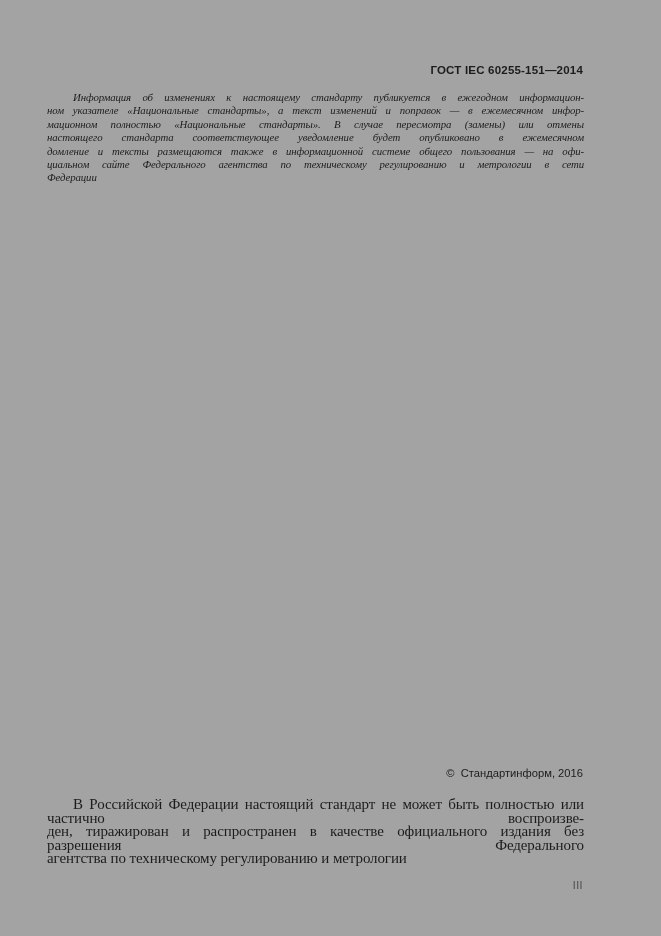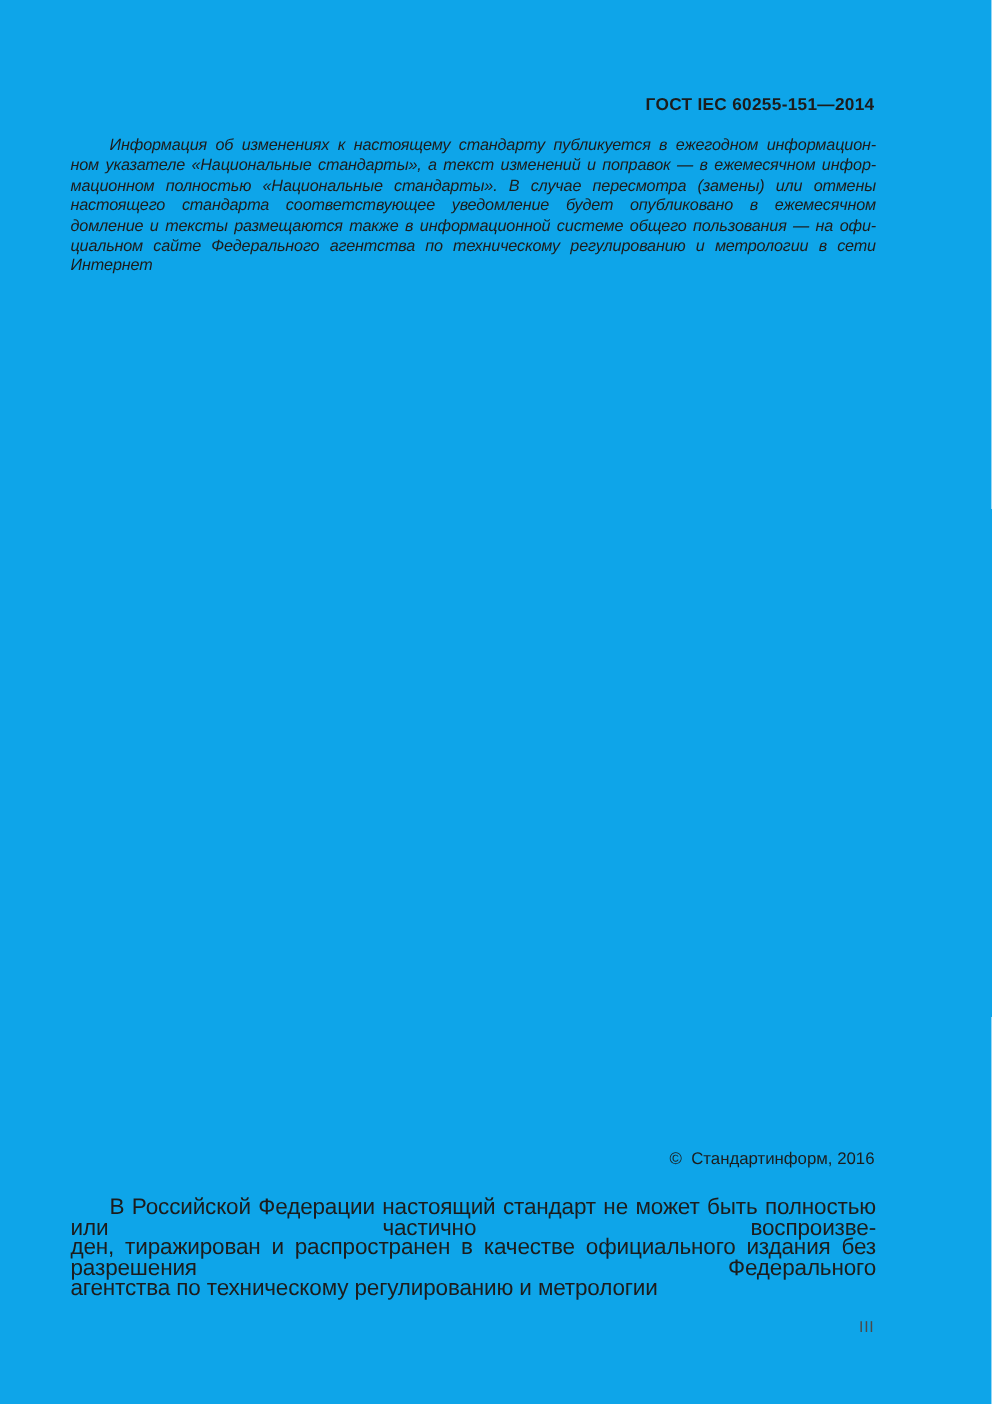--- a/index.html
+++ b/index.html
@@ -4,21 +4,21 @@
 <style>
   html, body {
     margin: 0;
     padding: 0;
     background: #ffffff;
   }
   .page {
     position: relative;
     width: 661px;
     height: 936px;
-    background: #0ea5e9;
+    background: #a3a3a3;
     font-family: "Liberation Sans", sans-serif;
     color: #1c1c1c;
     overflow: hidden;
   }
   .doc-header {
     position: absolute;
     top: 64px;
     right: 78px;
     font-size: 11.5px;
     font-weight: bold;
@@ -31,20 +31,21 @@
     left: 47px;
     width: 537px;
     font-style: italic;
     font-size: 10.8px;
     line-height: 13.4px;
     letter-spacing: -0.1px;
   }
   .jl {
     text-align: justify;
     text-align-last: justify;
+    font-family: Liberation Serif, serif;
   }
   .jl-first {
     text-indent: 26px;
   }
   .jl-last {
     text-align: left;
     text-align-last: left;
   }
   .copyright {
     position: absolute;
@@ -79,21 +80,21 @@
 
   <div class="doc-header">ГОСТ IEC 60255-151—2014</div>
 
   <div class="info-paragraph">
     <div class="jl jl-first">Информация об изменениях к настоящему стандарту публикуется в ежегодном информацион-</div>
     <div class="jl">ном указателе «Национальные стандарты», а текст изменений и поправок — в ежемесячном инфор-</div>
     <div class="jl">мационном полностью «Национальные стандарты». В случае пересмотра (замены) или отмены</div>
     <div class="jl">настоящего стандарта соответствующее уведомление будет опубликовано в ежемесячном</div>
     <div class="jl">домление и тексты размещаются также в информационной системе общего пользования — на офи-</div>
     <div class="jl">циальном сайте Федерального агентства по техническому регулированию и метрологии в сети</div>
-    <div class="jl jl-last">Интернет</div>
+    <div class="jl jl-last">Федерации</div>
   </div>
 
   <div class="copyright">©  Стандартинформ, 2016</div>
 
   <div class="legal-paragraph">
     <div class="jl jl-first">В Российской Федерации настоящий стандарт не может быть полностью или частично воспроизве-</div>
     <div class="jl">ден, тиражирован и распространен в качестве официального издания без разрешения Федерального</div>
     <div class="jl jl-last">агентства по техническому регулированию и метрологии</div>
   </div>
 

